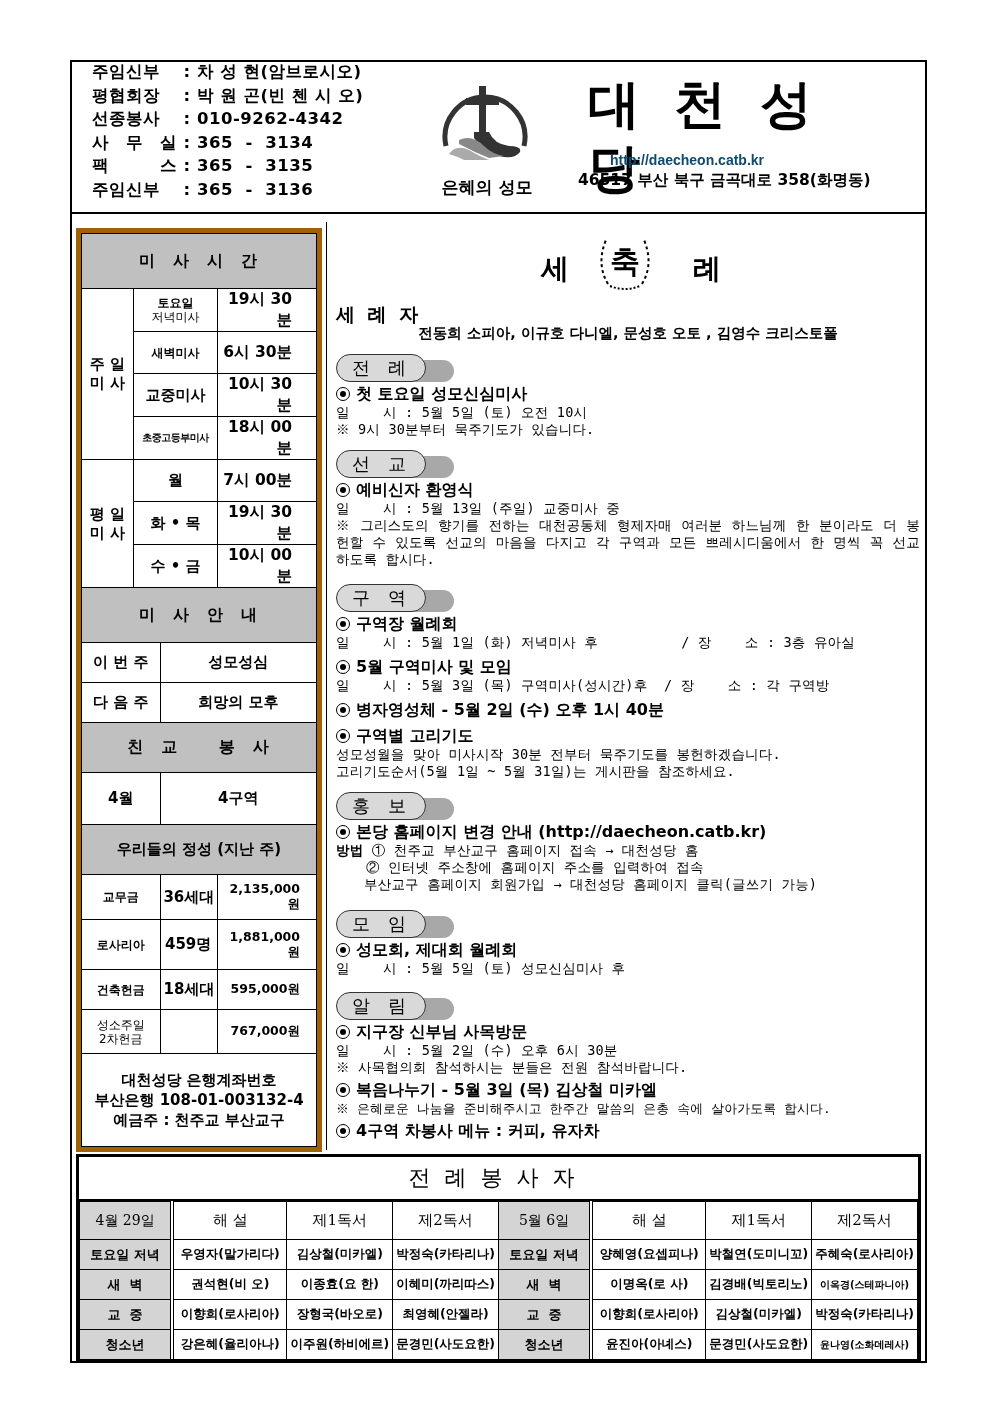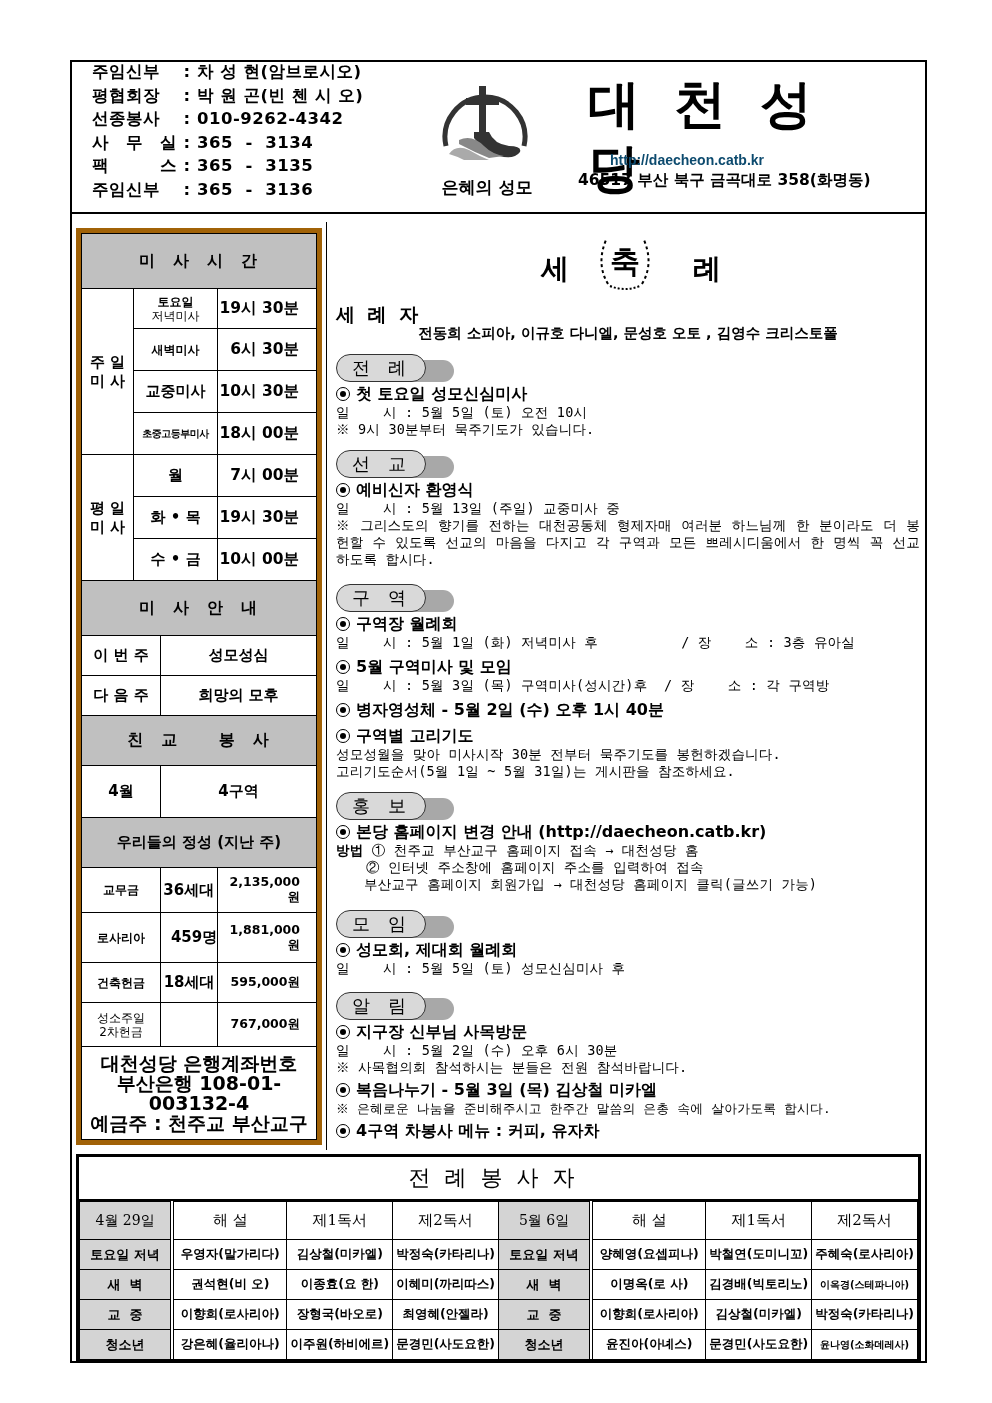--- a/index.html
+++ b/index.html
@@ -22,23 +22,23 @@
 
   
   .vdiv { position: absolute; left: 326px; top: 222px; width: 1px; height: 928px; background: #000; }
   .lt { position: absolute; left: 76px; top: 228px; width: 246px; border: 5px solid #a16207; border-collapse: collapse; }
   .lt table { width: 100%; border-collapse: collapse; }
   .lt td { border: 1px solid #000; text-align: center; vertical-align: middle; font-weight: bold; font-size: 15px; }
   .lt .gh { background: #c0c0c0; font-size: 16px; letter-spacing: 18px; height: 55px; padding-left: 16px; }
   .lt .gh2 { background: #c0c0c0; font-size: 15px; height: 50px; letter-spacing: 0; }
   .lt .sm { font-size: 12px; line-height: 14px; }
   .lt .xs { font-size: 10px; letter-spacing: -0.5px; }
-  .lt .tm { font-size: 15.5px; text-align: right; padding-right: 17px; }
+  .lt .tm { font-size: 15.5px; text-align: right; padding-right: 24px; }
   .lt .amt { font-size: 12.5px; text-align: right; padding-right: 16px; }
-  .lt .bank { height: 93px; font-size: 19px; line-height: 20px; }
+  .lt .bank { height: 93px; font-size: 15px; line-height: 20px; }
 
   
   .rc { position: absolute; left: 336px; top: 228px; width: 584px; }
   .bapt { position: relative; height: 120px; }
   .bapt-se { position: absolute; left: 205px; top: 22px; font-size: 28px; font-weight: bold; font-family: "DejaVu Serif", serif; }
   .bapt-rye { position: absolute; left: 357px; top: 22px; font-size: 28px; font-weight: bold; font-family: "DejaVu Serif", serif; }
   .wreath { position: absolute; left: 258px; top: 0px; width: 62px; height: 66px; }
   .bapt-sub { position: absolute; left: 0; width: 584px; top: 74px; text-align: left; font-size: 19px; font-weight: bold; letter-spacing: 3px; font-family: "DejaVu Serif", serif; }
   .bapt-names { position: absolute; left: 0; width: 584px; top: 96px; text-align: center; font-size: 14.5px; font-weight: bold; }
 
@@ -196,21 +196,21 @@
     <tr>
           <td colspan="4" class="gh2">우리들의 정성 (지난 주)</td>
         </tr>
     <tr style="height:45px">
       <td colspan="2" class="sm">교무금</td>
       <td style="text-align:right;padding-right:3px">36세대</td>
       <td class="amt">2,135,000원</td>
     </tr>
     <tr style="height:50px">
       <td colspan="2" class="sm">로사리아</td>
-      <td style="text-align:right;padding-right:0">459명</td>
+      <td style="text-align:right;padding-right:6px">459명</td>
       <td class="amt">1,881,000원</td>
     </tr>
     <tr style="height:40px">
       <td colspan="2" class="sm">건축헌금</td>
       <td>18세대</td>
       <td class="amt">595,000원</td>
     </tr>
     <tr style="height:44px">
       <td colspan="2" class="sm" style="font-weight:normal">
             <div>성소주일</div>

